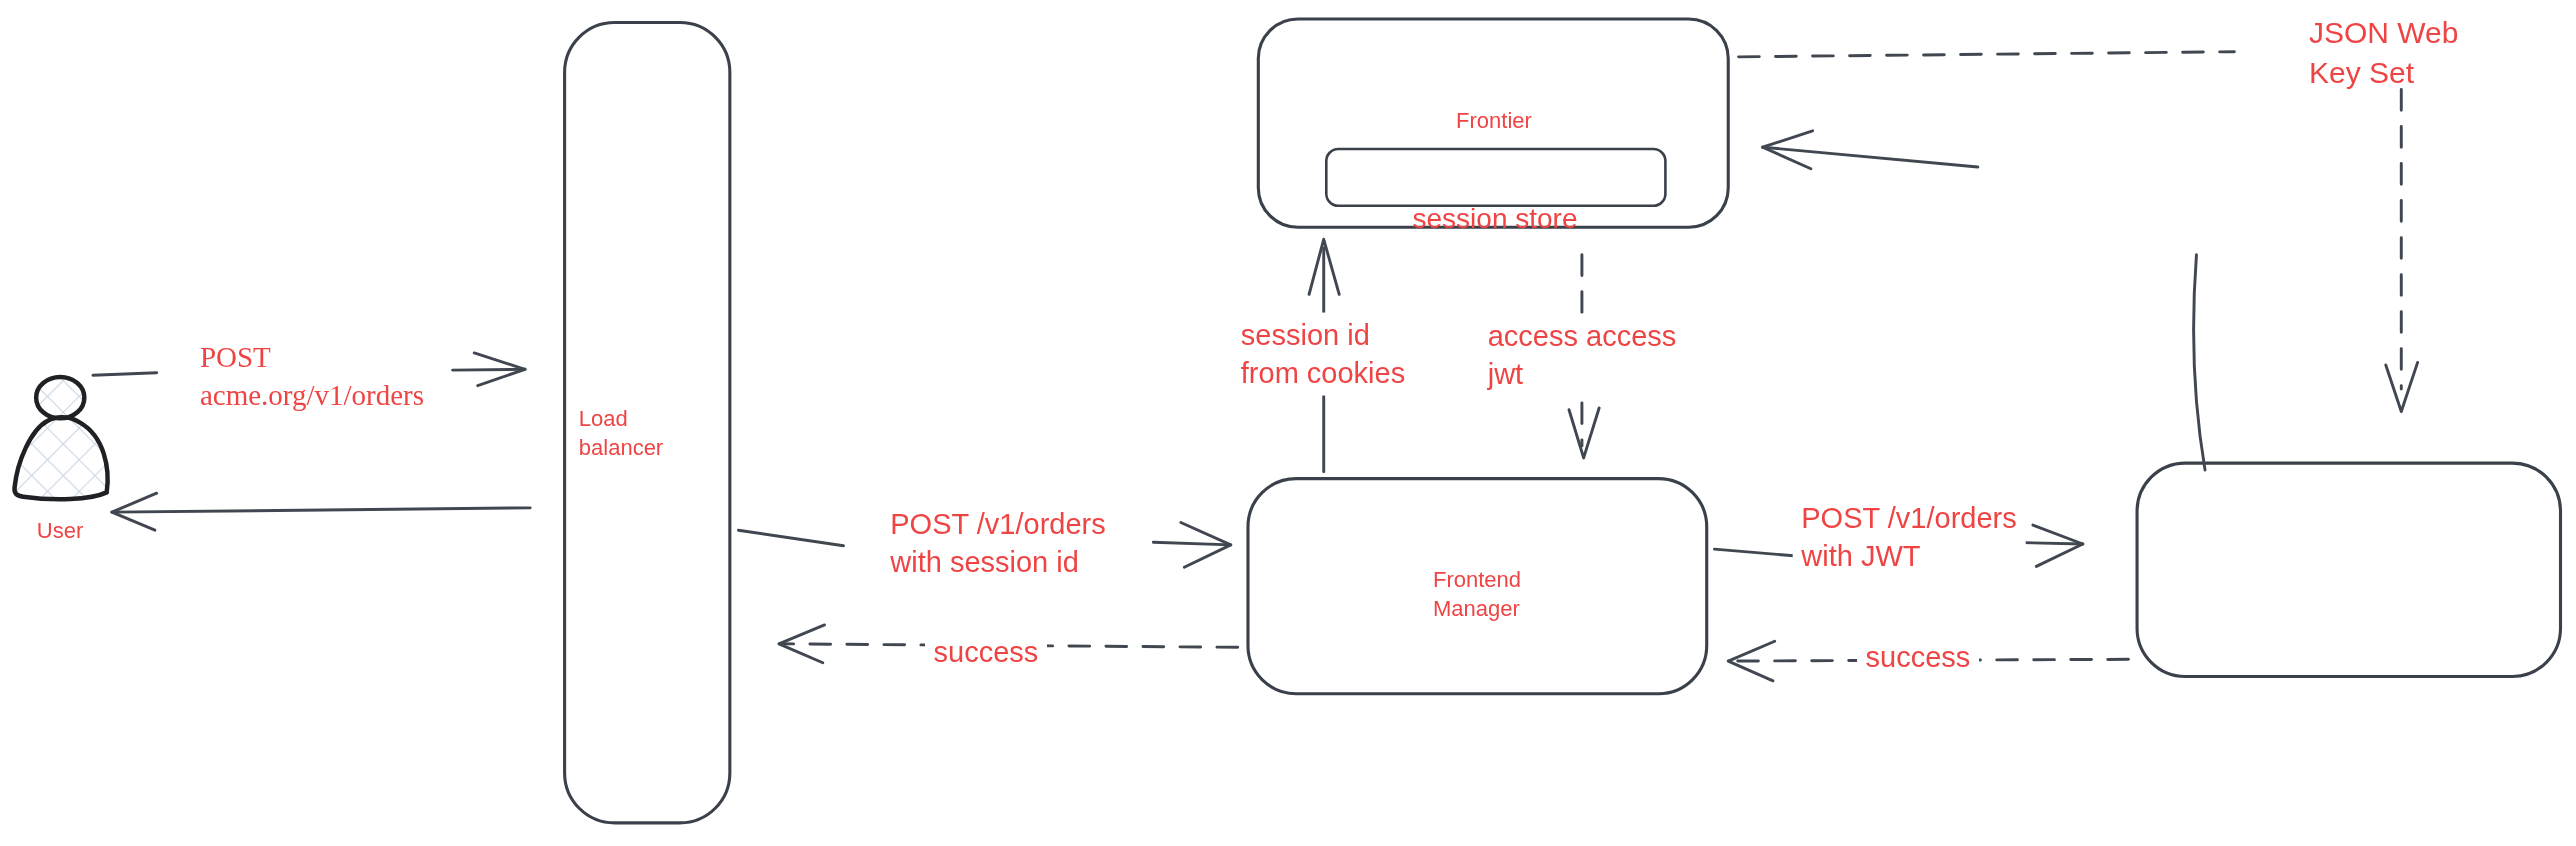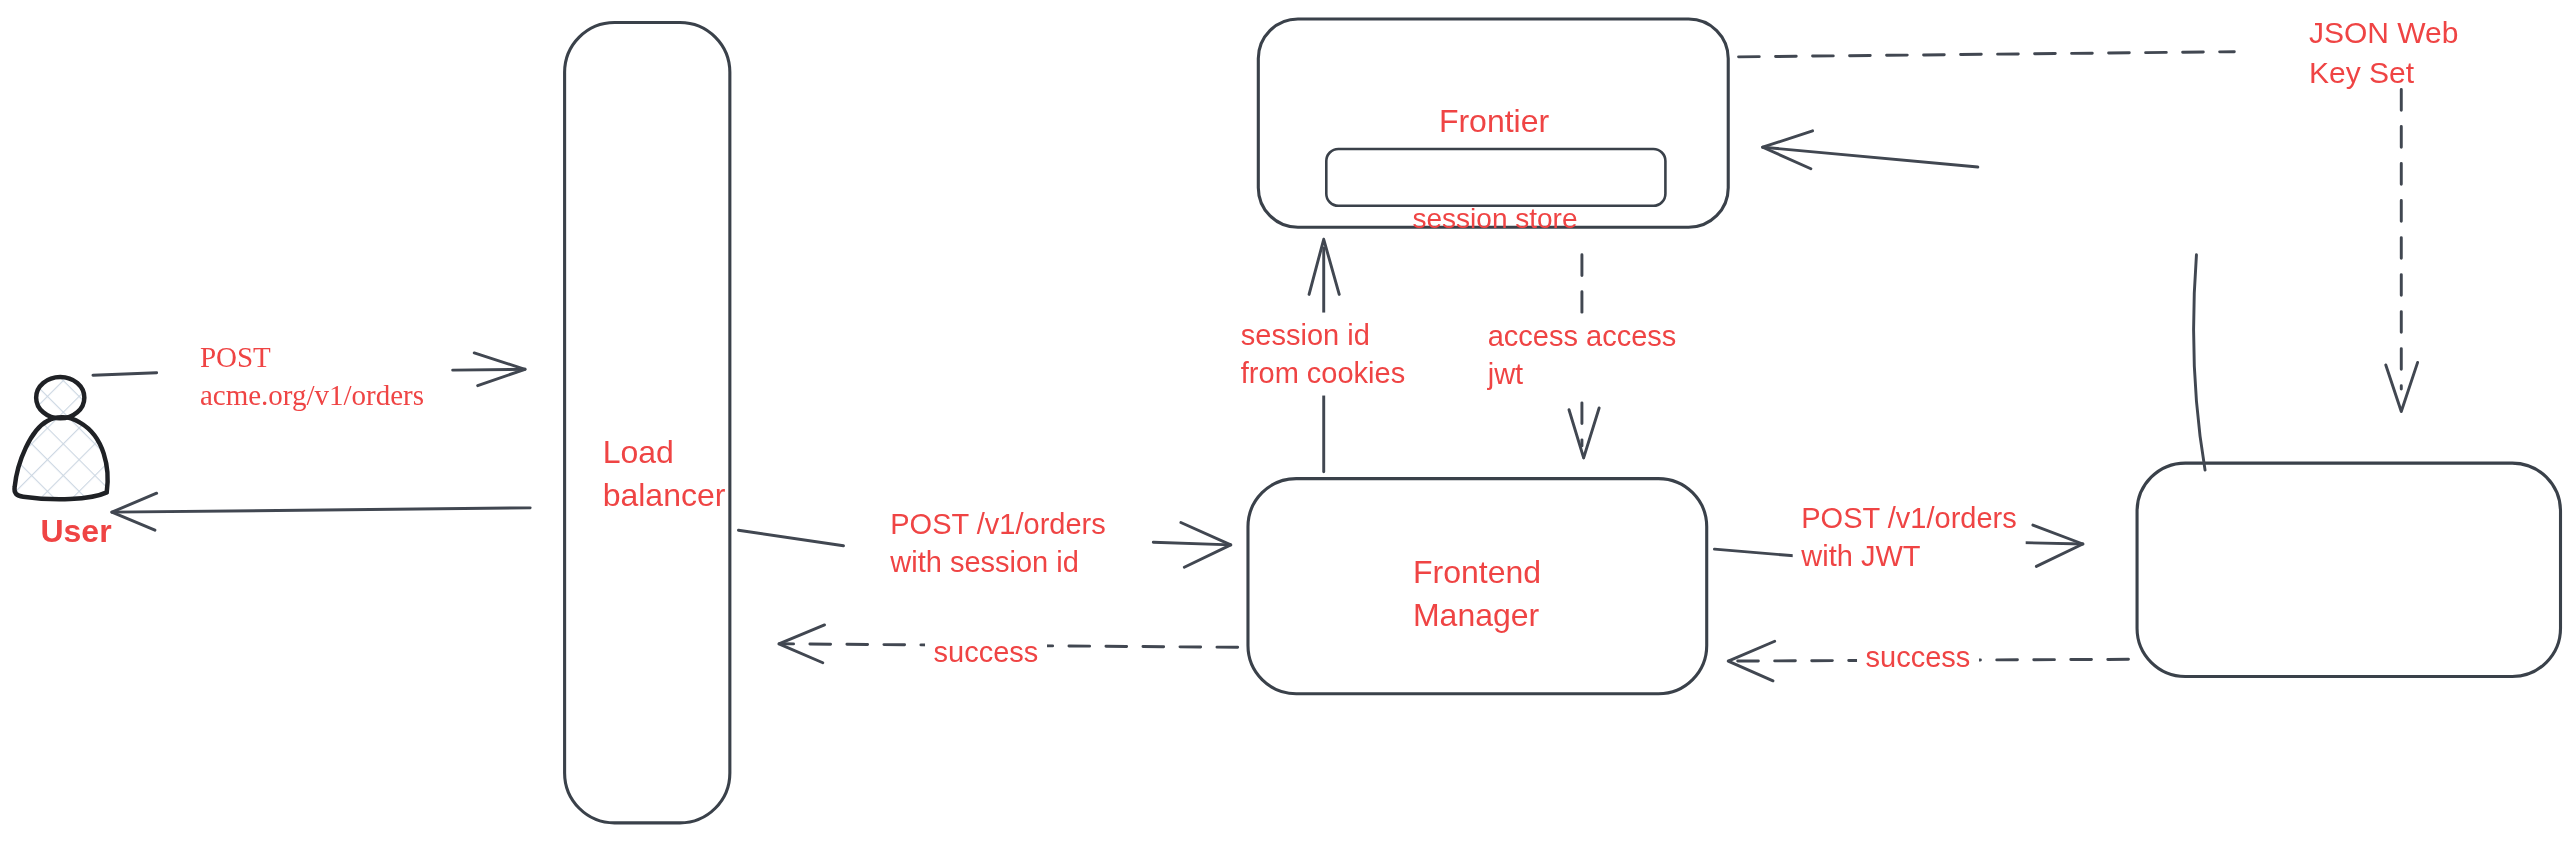--- a/index.html
+++ b/index.html
@@ -17,21 +17,21 @@
     text-align:left;
     white-space:pre-line;
     color:#ef4444;
     font-size:29px;
     line-height:1.34;
     background:#ffffff;
     padding:2.6px 8.6px;
   }
   .node-lbl{
     background:transparent;
-    font-size:32px;
+    font-size:22px;
     padding:0;
   }
   .small-lbl{font-size:28px;}
 </style>
 </head>
 <body>
 
 <div id="canvas">
 
   <svg id="shapes" viewBox="0 0 2993 984" xmlns="http://www.w3.org/2000/svg">
@@ -94,22 +94,22 @@
       <path d="M2790,104 L2790,452"></path>
     </g>
     <g fill="none" stroke="#414751" stroke-width="3.4" stroke-linecap="round">
       <path d="M905,748 L958,726 M905,748 L956,770"></path>
       <path d="M1840,532 L1823,476 M1840,532 L1858,474"></path>
       <path d="M2008,768 L2062,745 M2008,768 L2060,791"></path>
       <path d="M2790,478 L2772,424 M2790,478 L2809,421"></path>
     </g>
   </svg>
 
-  <div class="lbl node-lbl" style="left:76px;top:531px;font-weight:bold;">User</div>
-  <div class="lbl node-lbl" style="left:664px;top:433px;margin-top:41px;">Load
+  <div class="lbl node-lbl" style="left:60px;top:531px;">User</div>
+  <div class="lbl node-lbl" style="left:621px;top:433px;">Load
 balancer</div>
   <div class="lbl node-lbl" style="left:1494px;top:121px;">Frontier</div>
   <div class="lbl node-lbl small-lbl" style="left:1495px;top:177px;margin-top:42px;">session store</div>
   <div class="lbl node-lbl" style="left:1477px;top:582px;margin-top:12px;">Frontend
 Manager</div>
   <div class="lbl node-lbl" style="left:2398px;top:53px;font-size:30px;">JSON Web Key Set</div>
 
   <div class="lbl" style="left:312px;top:376px;font-family:Liberation Serif, serif;">POST
 acme.org/v1/orders</div>
   <div class="lbl" style="left:998px;top:543px;">POST /v1/orders

